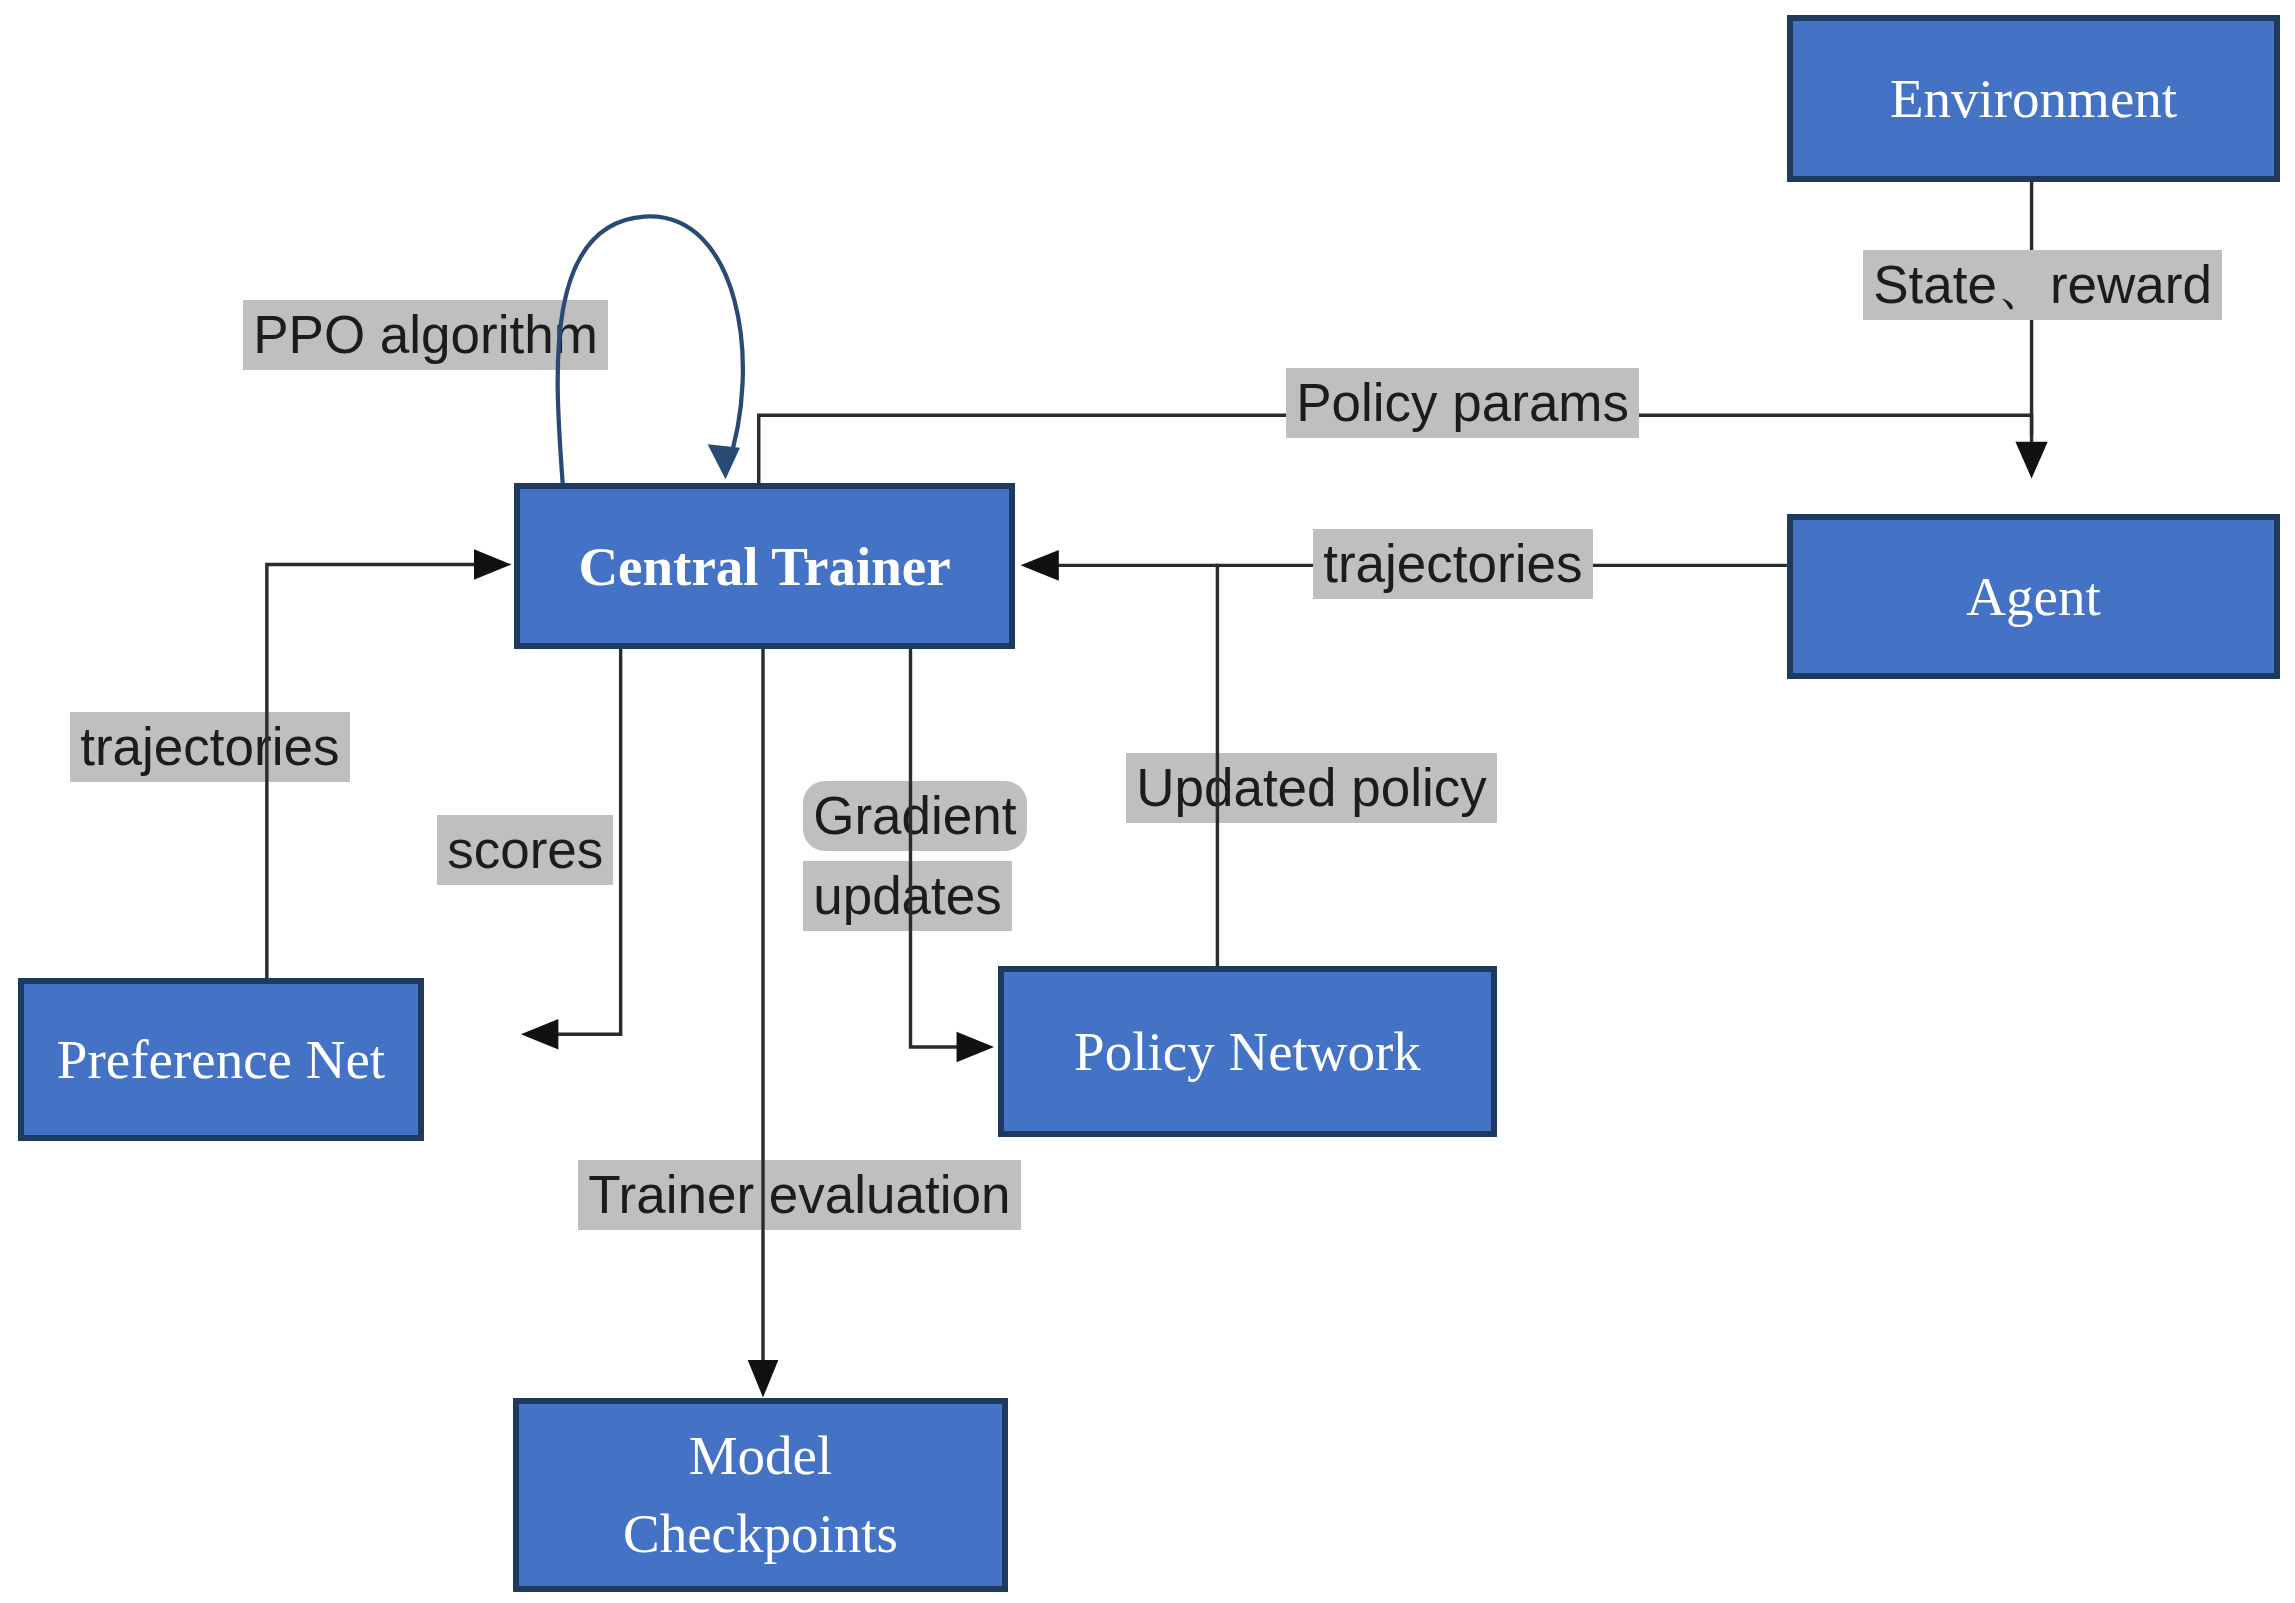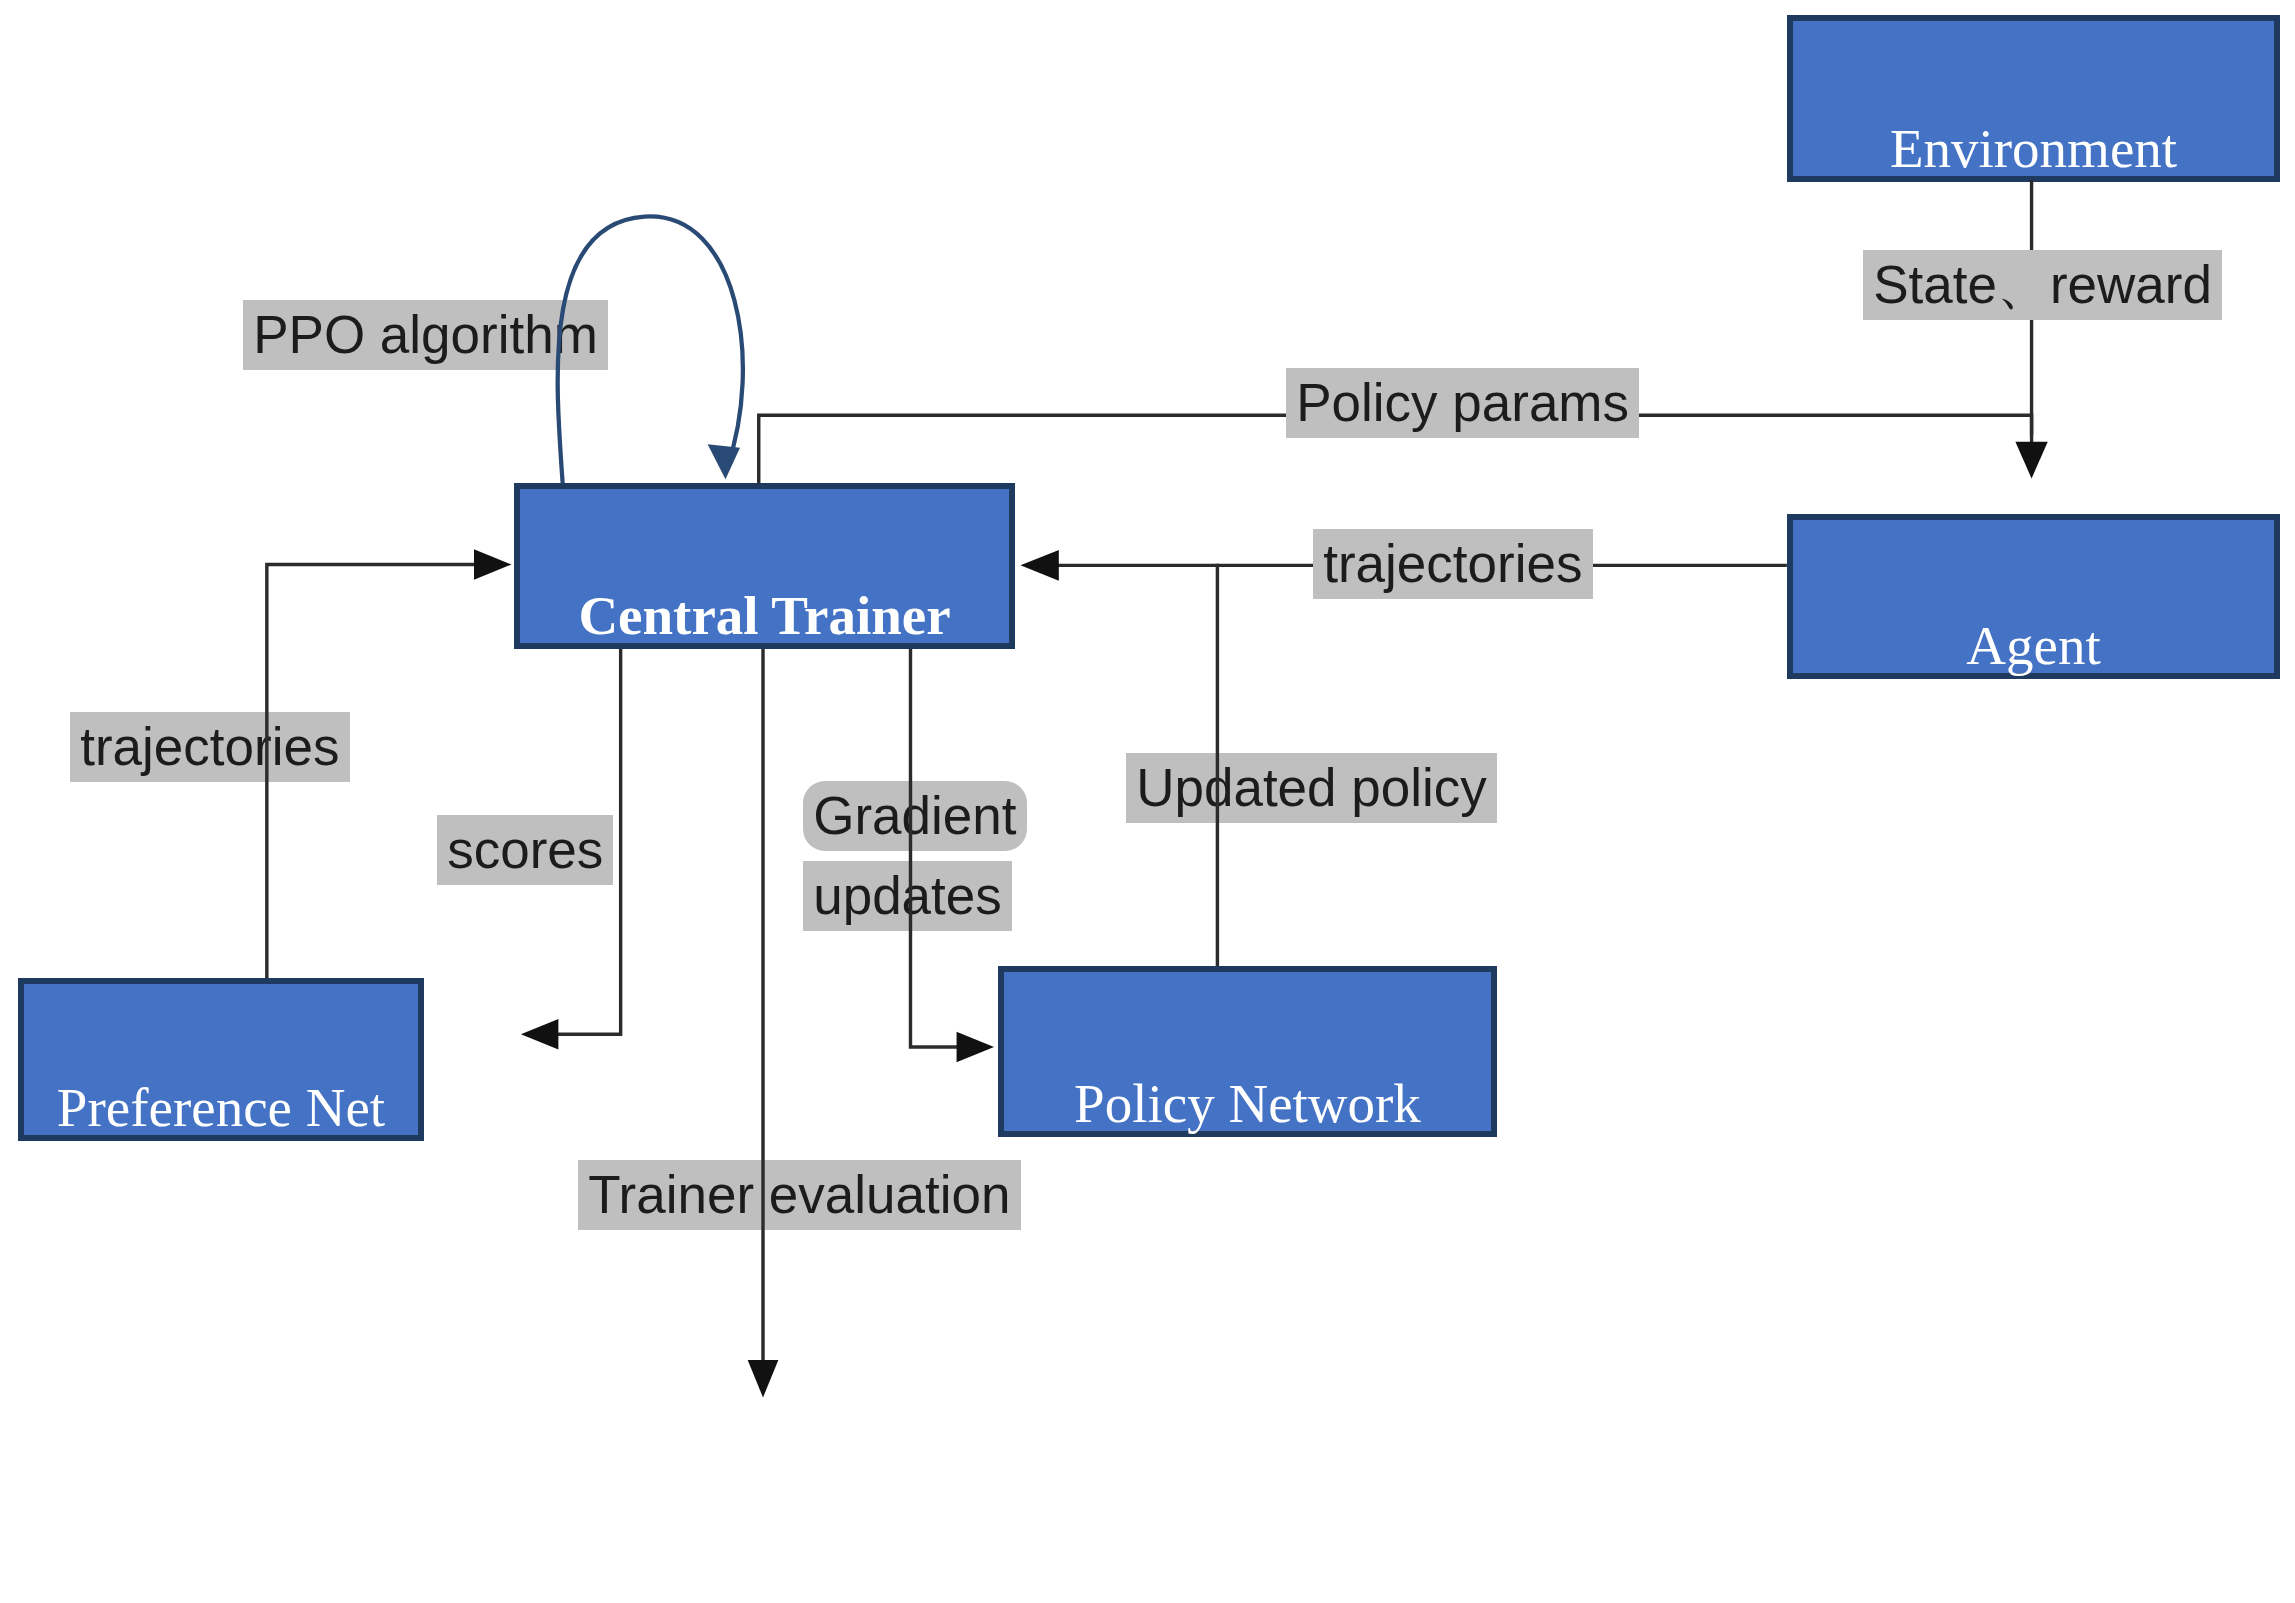--- a/index.html
+++ b/index.html
@@ -16,21 +16,21 @@
   .z-chips{z-index:3;}
   .z-over{z-index:4;}
 
   .node{
     position:absolute;
     box-sizing:border-box;
     background:#4472c4;
     border:6px solid #1f3a5f;
     color:#ffffff;
     display:flex;
-    align-items:flex-end;
+    align-items:center;
     justify-content:center;
     text-align:center;
     font-family:"Liberation Serif", serif;
     font-size:55px;
     line-height:1.0;
   }
   .node .two-line{line-height:1.42;}
 
   .chip{
     position:absolute;
@@ -61,20 +61,23 @@
       <span>Agent</span>
     </div>
     <div class="node" style="left:514px;top:483px;width:501px;height:166px;font-weight:bold;">
       <span>Central Trainer</span>
     </div>
     <div class="node" style="left:18px;top:978px;width:406px;height:163px;">
       <span>Preference Net</span>
     </div>
     <div class="node" style="left:998px;top:966px;width:499px;height:171px;">
       <span>Policy Network</span>
+    </div>
+    <div class="node" style="left:513px;top:1398px;width:495px;height:194px;">
+      <span class="two-line"><span>Model</span><br><span>Checkpoints</span></span>
     </div>
   </div>
 
   <svg class="layer z-under" viewBox="0 0 2692 1880">
 
     <path class="edge" d="M2383 211 V519"></path>
     <polygon class="edge-head" points="2383,561 2364,518 2402,518"></polygon>
 
     <path class="edge" d="M890 567 V487 H2383 V510"></path>
 

